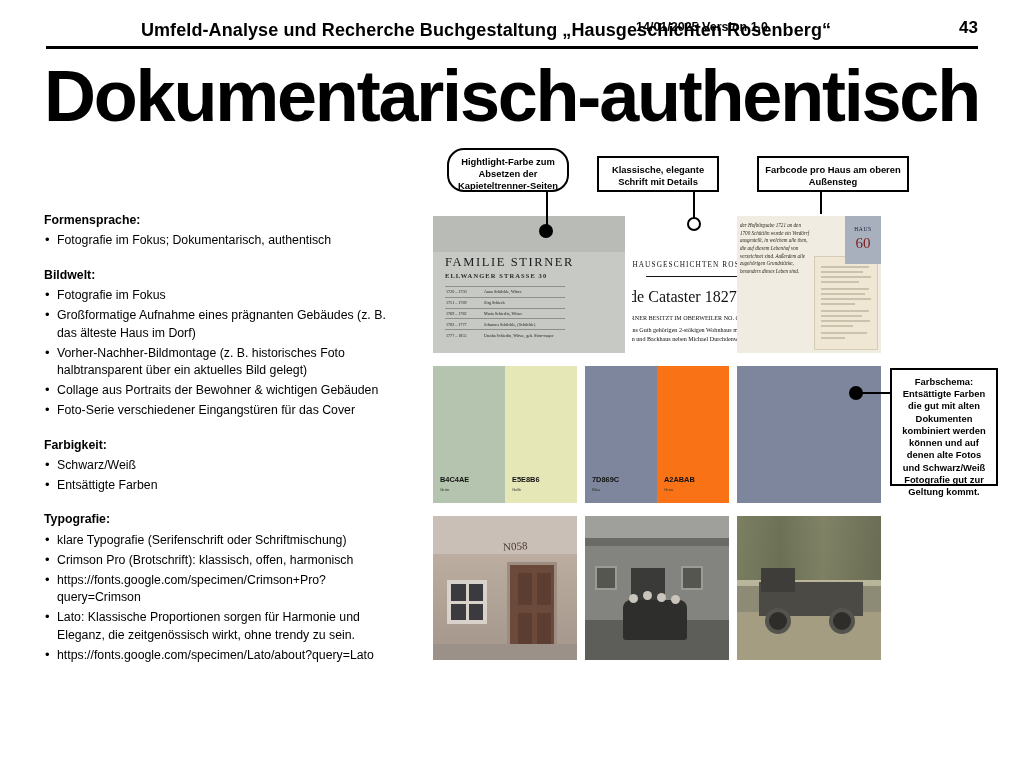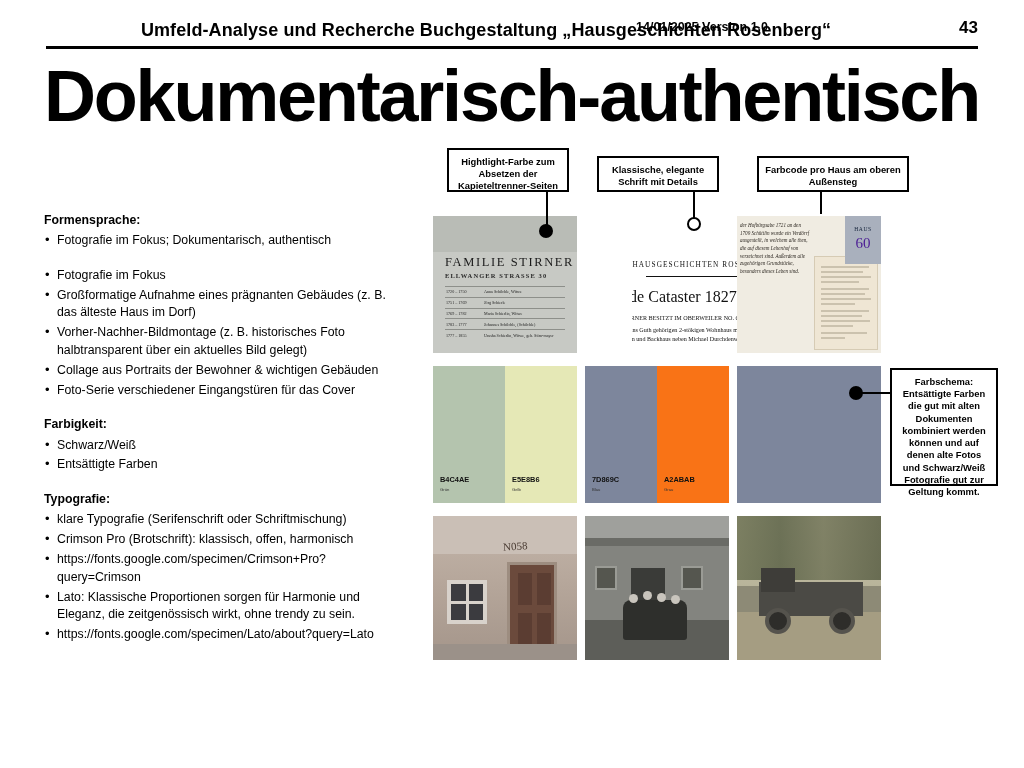--- a/index.html
+++ b/index.html
@@ -104,20 +104,21 @@
   
   .tile {
     position: absolute;
     overflow: hidden;
   }
 
   
   #tile-familie {
     left: 433px; top: 216px; width: 144px; height: 137px;
     background: #c7c9c4;
+    padding-left: 48px;
   }
   .fam-top {
     position: absolute; left: 0; top: 0; width: 100%; height: 36px;
     background: #b9bcb6;
   }
   .fam-name {
     position: absolute; left: 12px; top: 39px;
     font-family: "Liberation Serif", serif;
     font-size: 12.5px; letter-spacing: 1.6px; color: #1a1a1a;
   }
@@ -186,21 +187,21 @@
     left: 845px; top: 216px; width: 36px; height: 48px;
     background: #a9b0bd;
   }
   .haus-lbl {
     position: absolute; left: 0; top: 10px; width: 100%;
     text-align: center; font-size: 5.6px; letter-spacing: 0.6px; color: #13223a;
     font-family: "Liberation Serif", serif;
   }
   .haus-num {
     position: absolute; left: 0; top: 19px; width: 100%;
-    text-align: center; font-size: 15px; color: #4c1d95;
+    text-align: center; font-size: 15px; color: #7f1d1d;
     font-family: "Liberation Serif", serif;
   }
 
   
   #tile-sw1 { left: 433px; top: 366px; width: 144px; height: 137px; }
   #tile-sw2 { left: 585px; top: 366px; width: 144px; height: 137px; }
   #tile-sw3 { left: 737px; top: 366px; width: 144px; height: 137px; background:#7d869c; }
   .half { position: absolute; top: 0; width: 50%; height: 100%; }
   .half.l { left: 0; }
   .half.r { left: 50%; }
@@ -281,21 +282,21 @@
   .dot {
     position: absolute;
     width: 14px; height: 14px;
     border: 2.5px solid #000;
     border-radius: 50%;
     background: #fff;
     box-sizing: border-box;
   }
   .dot.filled { background: #000; }
 
-  #co-highlight { left: 447px; top: 148px; width: 122px; height: 44px; }
+  #co-highlight { left: 447px; top: 148px; width: 122px; height: 44px; border-radius: 17px; }
   #co-schrift   { left: 597px; top: 156px; width: 122px; height: 36px; }
   #co-farbcode  { left: 757px; top: 156px; width: 152px; height: 36px; }
   #co-farbschema{ left: 890px; top: 368px; width: 108px; height: 118px; }
 </style>
 </head>
 <body>
 
 <div class="header">
   <div class="header-center">Umfeld-Analyse und Recherche Buchgestaltung „Hausgeschichten Rosenberg“</div>
   <div class="header-date">14/01/2025 Version 1.0</div>
@@ -308,20 +309,21 @@
 <div class="left-col">
 
   <div class="sec-block">
     <div class="sec-title">Formensprache:</div>
     <ul class="bullets">
       <li>Fotografie im Fokus; Dokumentarisch, authentisch</li>
     </ul>
   </div>
 
   <div class="sec-block">
+    <div class="sec-title">Bildwelt:</div>
     <ul class="bullets">
       <li>Fotografie im Fokus</li>
       <li>Großformatige Aufnahme eines prägnanten Gebäudes (z. B. das älteste Haus im Dorf)</li>
       <li>Vorher-Nachher-Bildmontage (z. B. historisches Foto halbtransparent über ein aktuelles Bild gelegt)</li>
       <li>Collage aus Portraits der Bewohner &amp; wichtigen Gebäuden</li>
       <li>Foto-Serie verschiedener Eingangstüren für das Cover</li>
     </ul>
   </div>
 
   <div class="sec-block">

